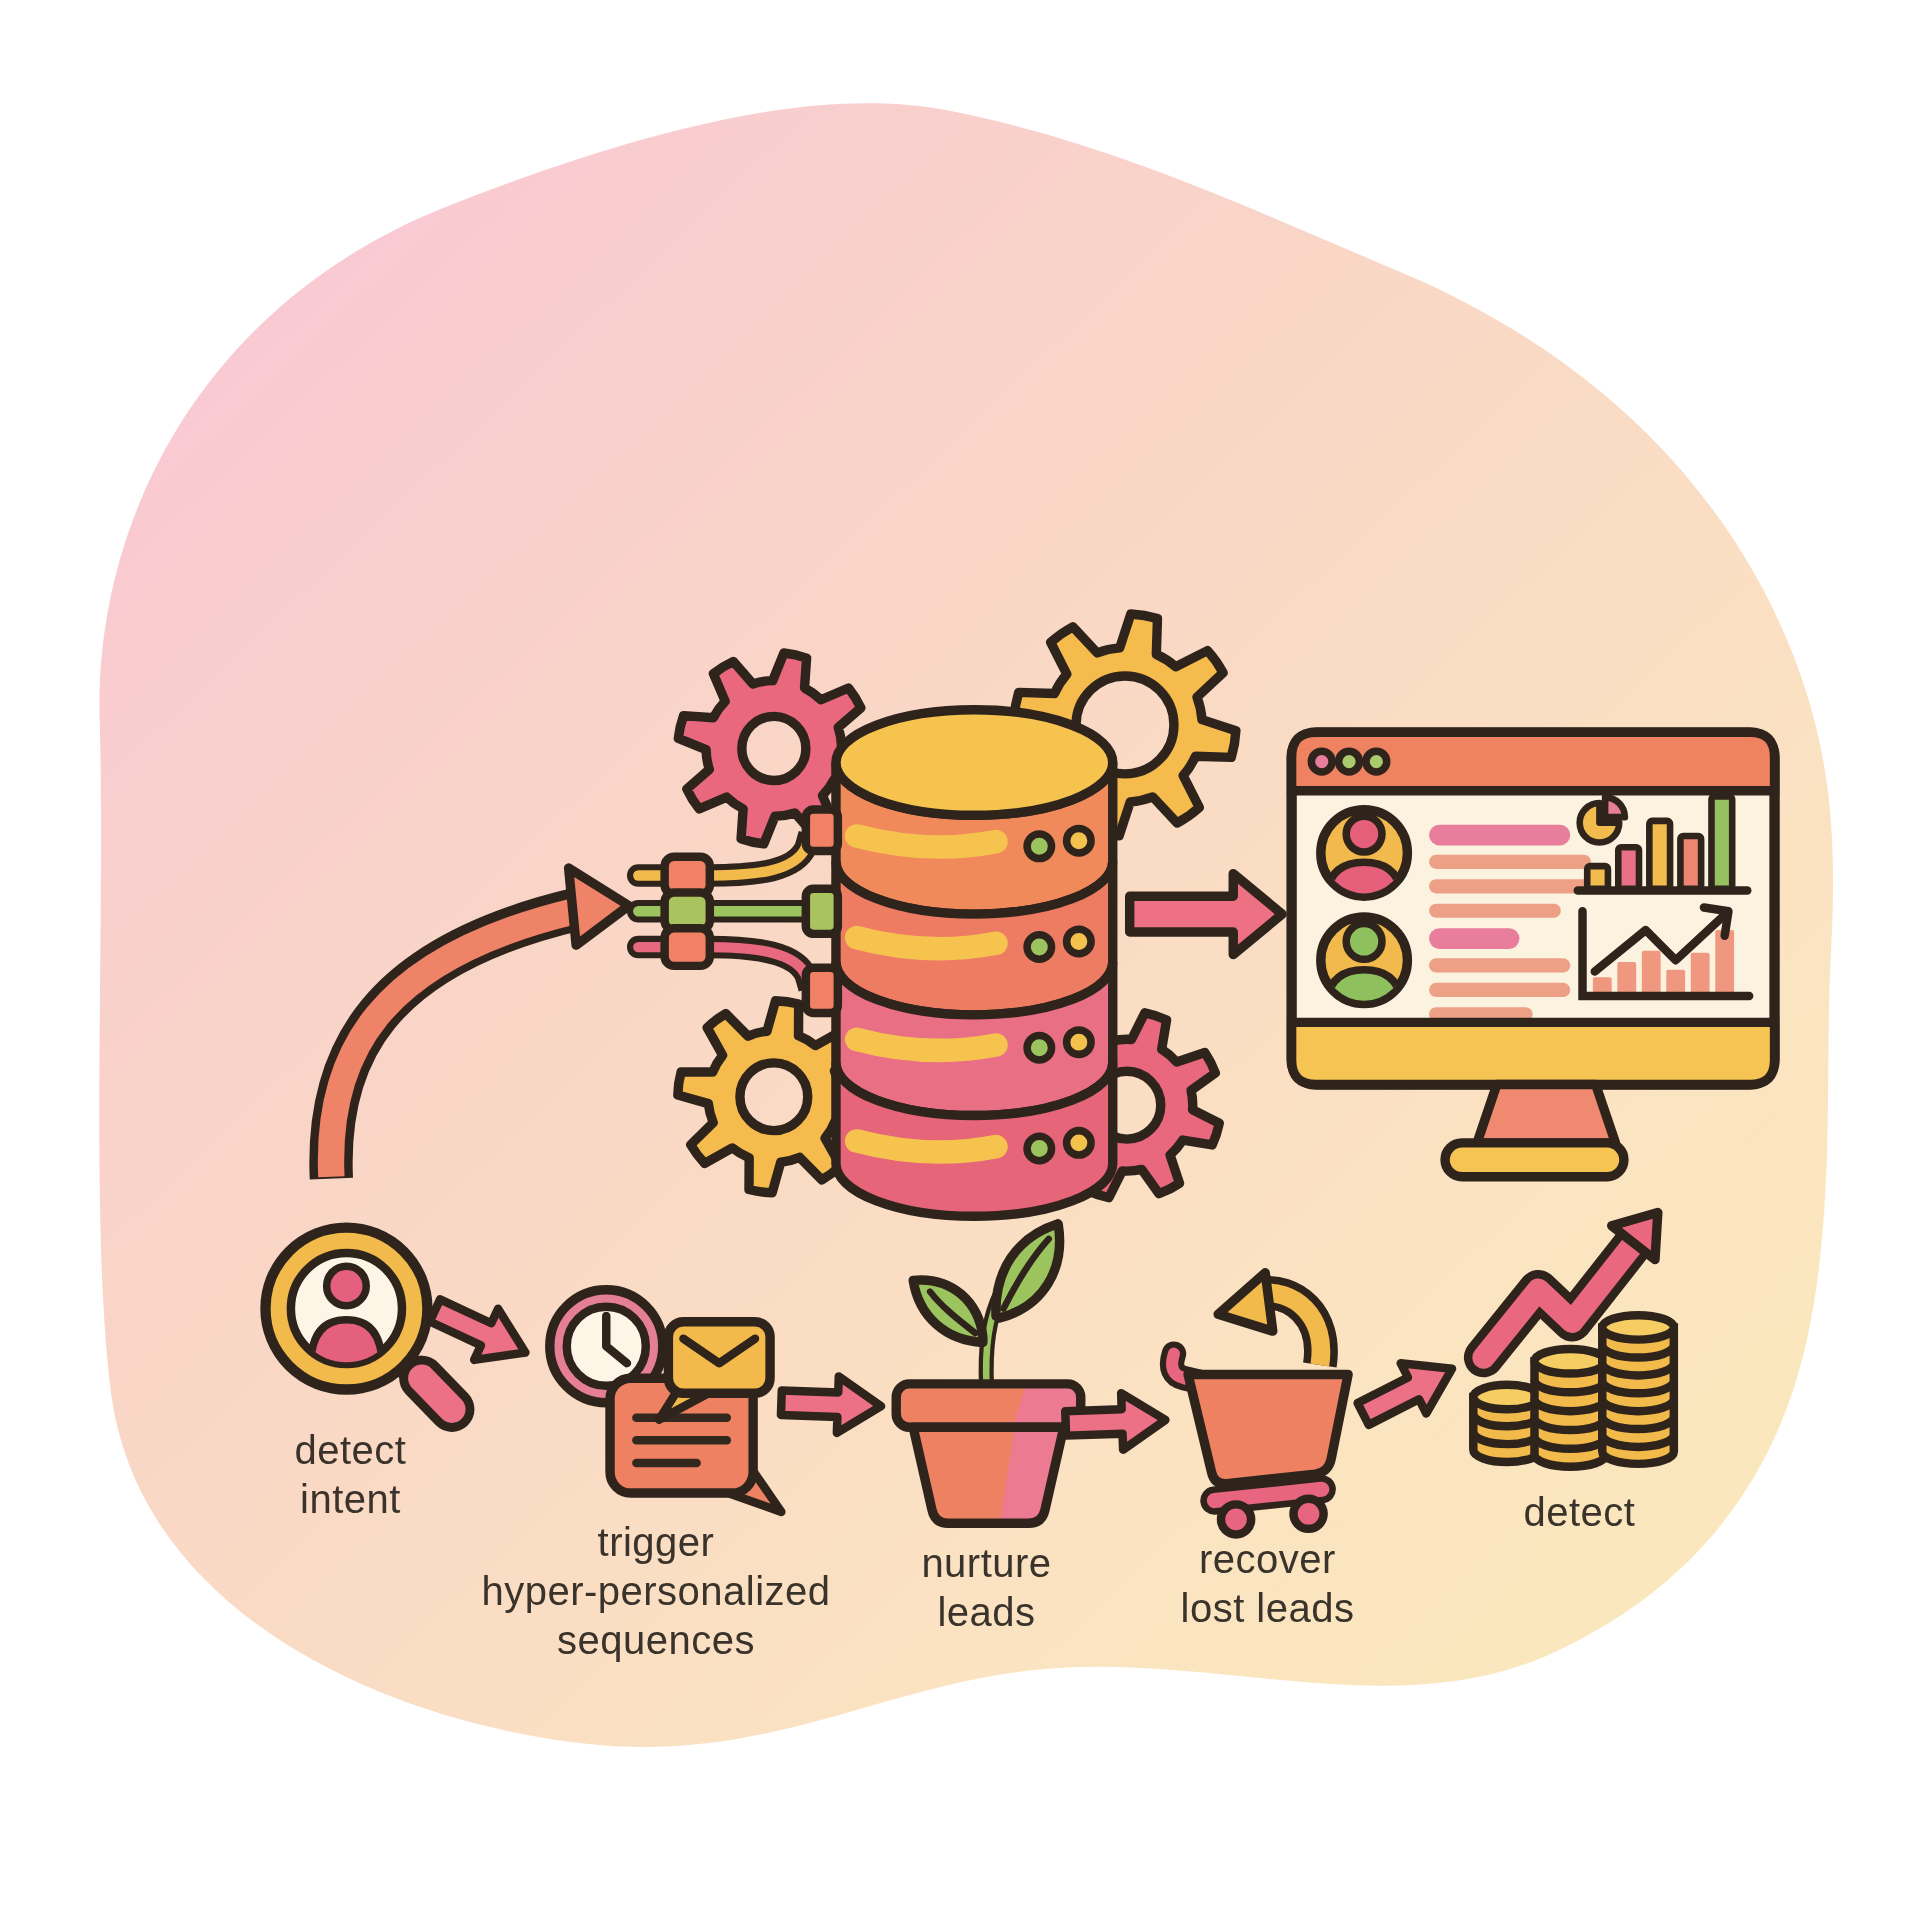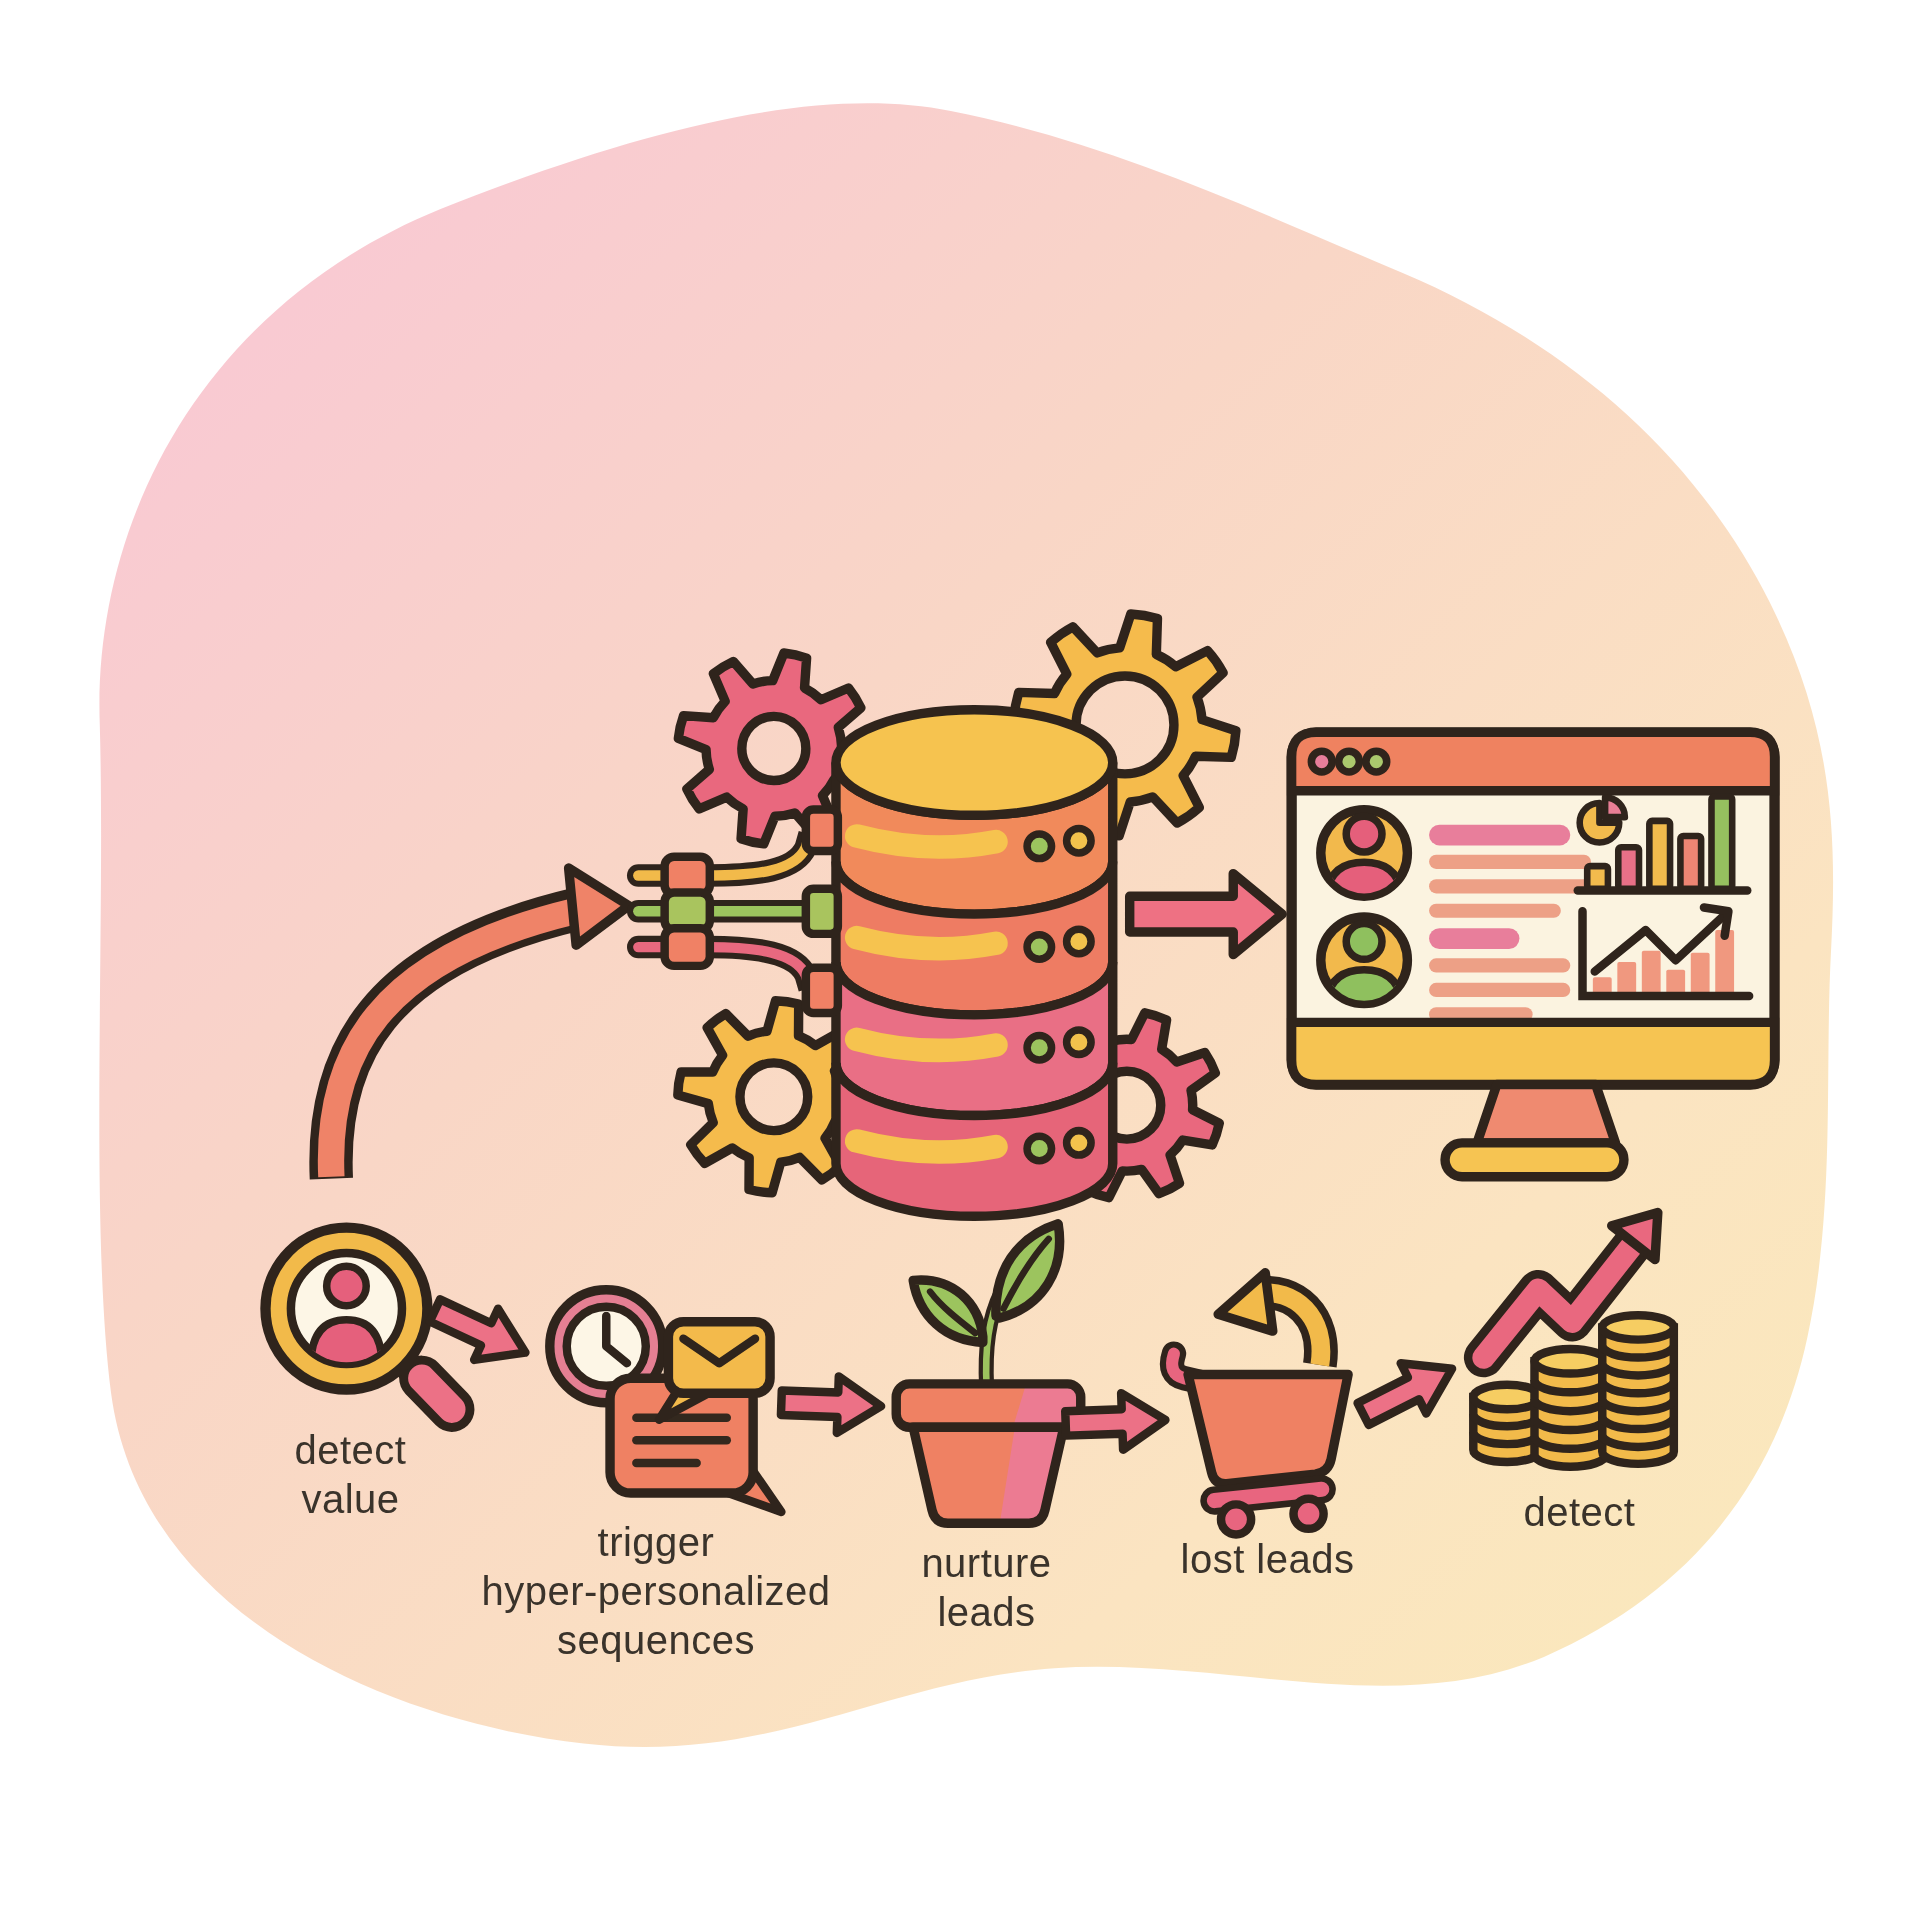--- a/index.html
+++ b/index.html
@@ -282,32 +282,33 @@
     <g>
       <path d="M 1702,1410 L 1702,1542 A 38,13 0 0 0 1778,1542 L 1778,1410 Z" fill="#f2ba4a" stroke="#2f241c" stroke-width="9"></path>
       <path d="M 1702,1429 A 38,13 0 0 0 1778,1429 M 1702,1448 A 38,13 0 0 0 1778,1448 M 1702,1467 A 38,13 0 0 0 1778,1467 M 1702,1486 A 38,13 0 0 0 1778,1486 M 1702,1505 A 38,13 0 0 0 1778,1505 M 1702,1524 A 38,13 0 0 0 1778,1524" fill="none" stroke="#2f241c" stroke-width="9"></path>
       <ellipse cx="1740" cy="1410" rx="38" ry="13" fill="#f6cd62" stroke="#2f241c" stroke-width="9"></ellipse>
     </g>
   </g>
 </svg>
 
 <div class="label" style="left:162px;top:1426px;width:377px">
   <div>detect</div>
-  <div>value</div>
+  <div>intent</div>
 </div>
 <div class="label" style="left:798px;top:1539px;width:377px">
   <div>nurture</div>
   <div>leads</div>
 </div>
 <div class="label" style="left:447px;top:1518px;width:418px">
   <div>trigger</div>
   <div>hyper-personalized</div>
   <div>sequences</div>
 </div>
 <div class="label" style="left:1079px;top:1535px;width:377px">
+  <div>recover</div>
   <div>lost leads</div>
 </div>
 <div class="label" style="left:1391px;top:1488px;width:377px">
   <div>detect</div>
 </div>
 
 </div>
 
 
 </body></html>

